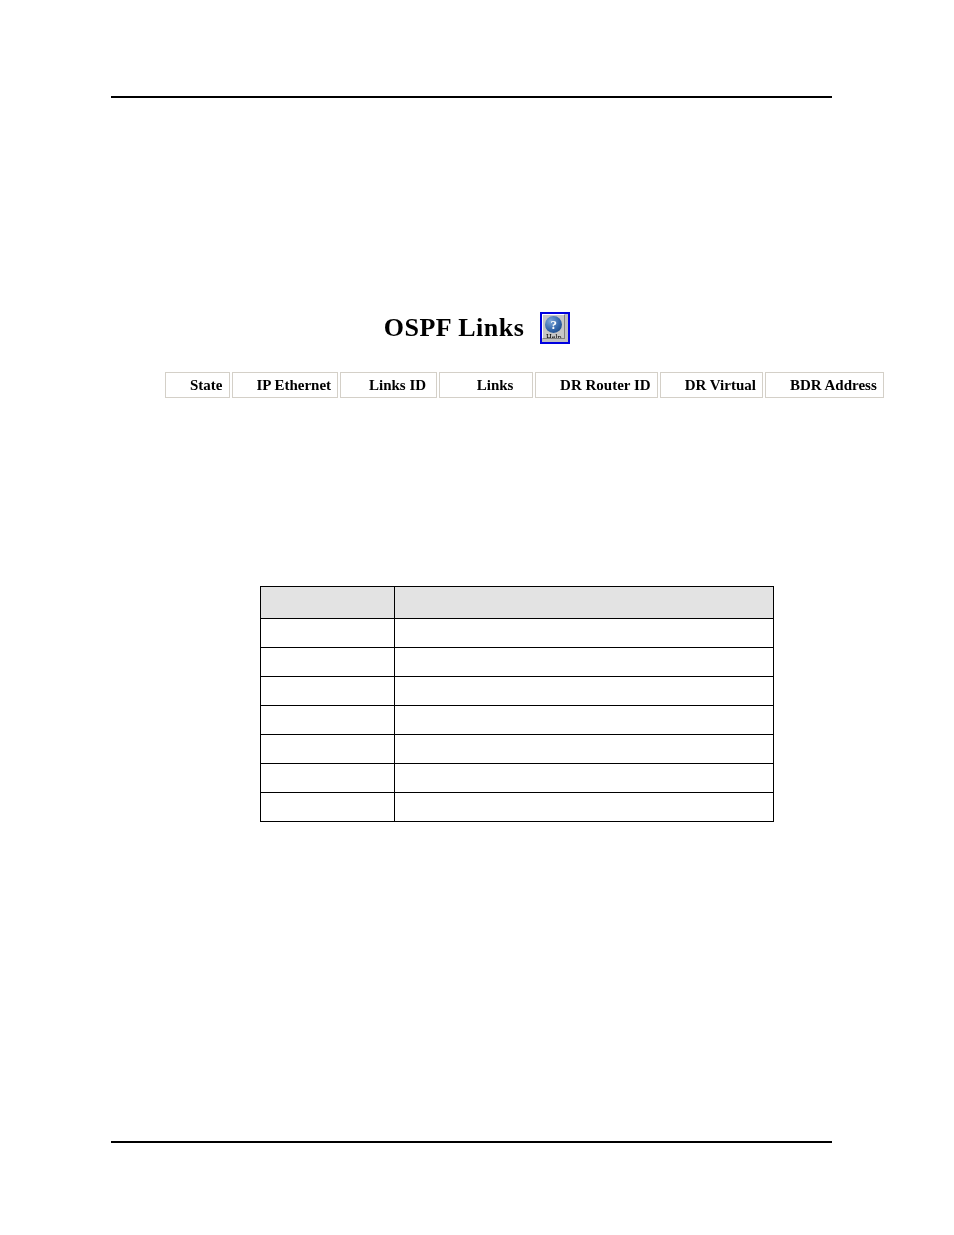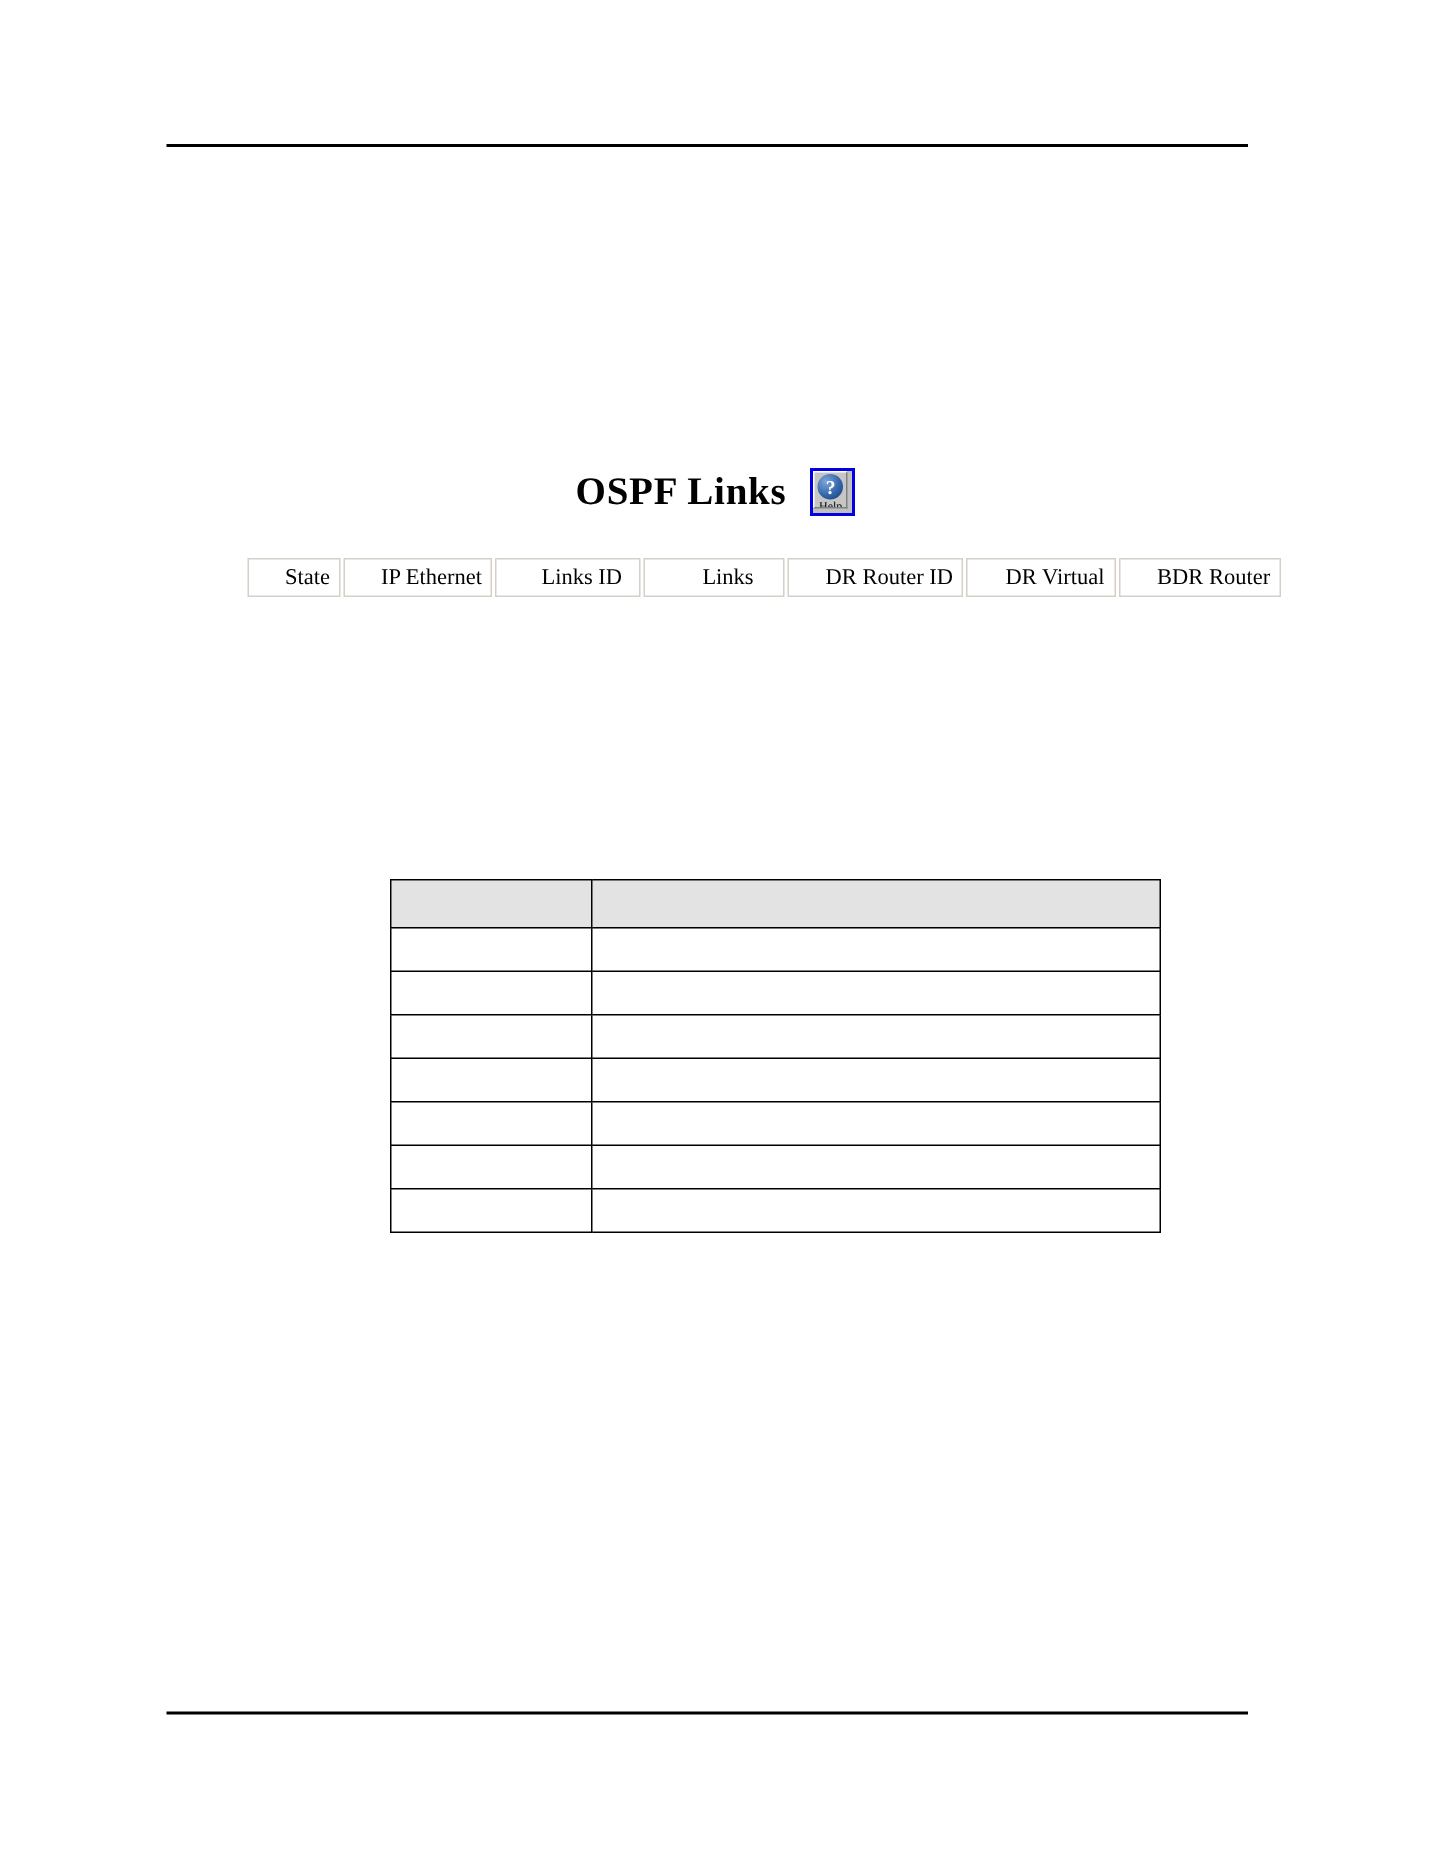--- a/index.html
+++ b/index.html
@@ -114,21 +114,21 @@
     background: #ffffff;
     text-align: center;
     vertical-align: middle;
     height: 26px;
     padding: 0 6px;
     box-sizing: border-box;
     white-space: nowrap;
     font-size: 15px;
   }
   .ospf-table th {
-    font-weight: 400;
+    font-weight: 700;
     padding-left: 24px;
   }
   .ospf-table td {
     font-weight: 400;
   }
   .ospf-table td.state-cell {
     font-weight: 700;
   }
   .col-state    { width: 60px; }
   .col-ip       { width: 97px; }
@@ -186,21 +186,21 @@
 
 <table class="ospf-table">
   <thead>
     <tr>
       <th class="col-state">State</th>
       <th class="col-ip">IP Ethernet</th>
       <th class="col-area">Links ID</th>
       <th class="col-type">Links</th>
       <th class="col-drrouter">DR Router ID</th>
       <th class="col-draddr">DR Virtual</th>
-      <th class="col-bdraddr">BDR Router</th>
+      <th class="col-bdraddr">BDR Address</th>
     </tr>
   </thead>
   <tbody>
   </tbody>
 </table>
 
 <table class="desc-table">
   <thead>
     <tr>
       <th class="desc-col-left"></th>

